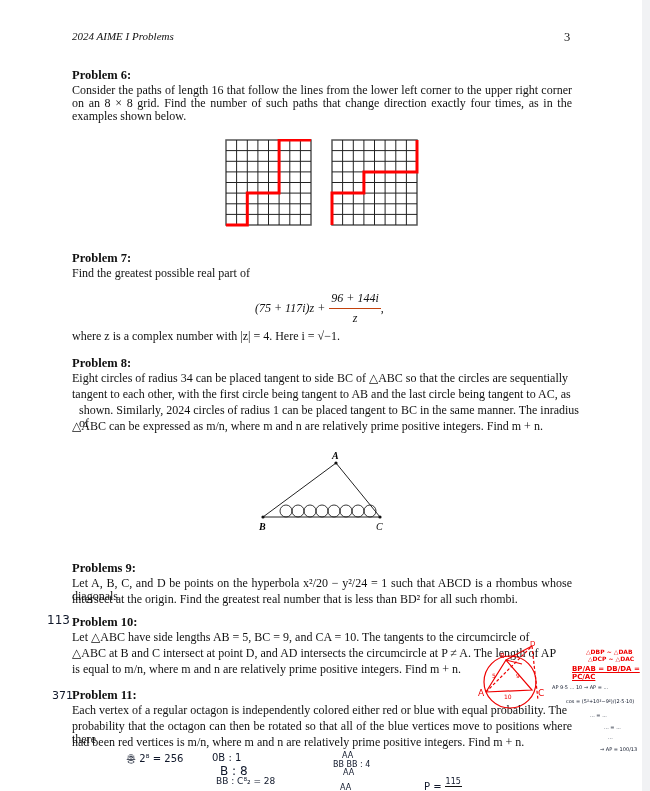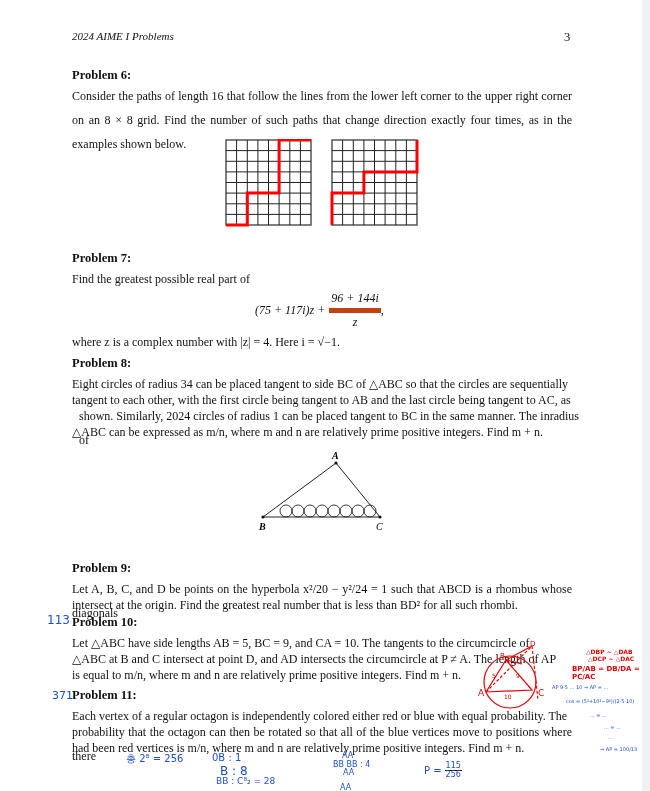--- a/index.html
+++ b/index.html
@@ -3,26 +3,26 @@
 <meta charset="utf-8">
 <style>
   html,body{margin:0;padding:0;}
   body{width:650px;height:791px;background:#ffffff;position:relative;overflow:hidden;
        font-family:"Liberation Serif","DejaVu Serif",serif;color:#111;}
   .page-edge{position:absolute;right:0;top:0;width:8px;height:791px;background:#f1f2f4;}
   .abs{position:absolute;}
   .hdr{font-style:italic;font-size:11px;}
   .pnum{font-size:12.5px;}
   .ptitle{font-weight:bold;font-size:12.5px;}
-  .ptext{font-size:12px;line-height:24px;width:500px;text-align:justify;}
+  .ptext{font-size:12px;line-height:13px;width:500px;text-align:justify;}
   .math{font-style:italic;}
-  .hand{font-family:"DejaVu Sans",sans-serif;font-size:10px;color:#1d4ed8;}
+  .hand{font-family:"DejaVu Sans",sans-serif;font-size:10px;color:#0f172a;}
   .handred{font-family:"DejaVu Sans",sans-serif;font-size:6px;color:#e00;font-weight:bold;}
   .frac{display:inline-block;vertical-align:middle;text-align:center;font-size:8px;line-height:8px;}
-  .frac span{display:block;}
+  .frac span{display:block;margin-top:16px;}
   .frac .num{border-bottom:1px solid #111;padding:0 1px;}
 </style>
 </head>
 <body>
 
 <div class="page-edge"></div>
 
 <div class="abs hdr" style="left:72px;top:30px;">2024 AIME I Problems</div>
 <div class="abs pnum" style="left:564px;top:30px;">3</div>
 
@@ -69,21 +69,21 @@
   </g>
   <polyline points="1,86 22.3,86 22.3,54.1 54.1,54.1 54.1,1 86,1" fill="none" stroke="#ff0000" stroke-width="3"></polyline>
   <polyline transform="translate(106,0)" points="1,86 1,54.1 32.9,54.1 32.9,32.9 86,32.9 86,1" fill="none" stroke="#ff0000" stroke-width="3"></polyline>
 </svg>
 
 <div class="abs ptitle" style="left:72px;top:251px;">Problem 7:</div>
 <div class="abs ptext" style="left:72px;top:267px;">Find the greatest possible real part of</div>
 <div class="abs" style="left:255px;top:291px;font-size:12px;display:flex;align-items:center;">
   <span class="math" style="margin-right:4px;">(75 + 117i)z +</span>
   <span style="display:inline-flex;flex-direction:column;align-items:center;">
-    <span class="math" style="border-bottom:5px solid #c2410c;padding:0 2px 2px;">96 + 144i</span>
+    <span class="math" style="border-bottom:1px solid #c2410c;padding:0 2px 2px;">96 + 144i</span>
     <span class="math" style="padding-top:2px;">z</span>
   </span>
   <span>,</span>
 </div>
 <div class="abs ptext" style="left:72px;top:330px;">where z is a complex number with |z| = 4. Here i = √−1.</div>
 
 <div class="abs ptitle" style="left:72px;top:356px;">Problem 8:</div>
 <div class="abs ptext" style="left:72px;top:372px;">Eight circles of radius 34 can be placed tangent to side BC of △ABC so that the circles are sequentially</div>
 <div class="abs ptext" style="left:72px;top:388px;">tangent to each other, with the first circle being tangent to AB and the last circle being tangent to AC, as</div>
 <div class="abs ptext" style="left:72px;top:404px;margin-left:7px;">shown. Similarly, 2024 circles of radius 1 can be placed tangent to BC in the same manner. The inradius of</div>
@@ -102,21 +102,21 @@
     <circle cx="84" cy="63" r="6"></circle>
       <circle cx="96" cy="63" r="6"></circle>
       <circle cx="108" cy="63" r="6"></circle>
       <circle cx="120" cy="63" r="6"></circle>
   </g>
   <text x="82" y="11" font-size="10" font-style="italic" font-weight="bold" font-family="Liberation Serif, serif">A</text>
   <text x="9" y="82" font-size="10" font-style="italic" font-weight="bold" font-family="Liberation Serif, serif">B</text>
   <text x="126" y="82" font-size="10" font-style="italic" font-family="Liberation Serif, serif">C</text>
 </svg>
 
-<div class="abs ptitle" style="left:72px;top:561px;">Problem 9:</div>
+<div class="abs ptitle" style="left:72px;top:561px;">Problems 9:</div>
 <div class="abs ptext" style="left:72px;top:577px;">Let A, B, C, and D be points on the hyperbola x²/20 − y²/24 = 1 such that ABCD is a rhombus whose diagonals</div>
 <div class="abs ptext" style="left:72px;top:593px;">intersect at the origin. Find the greatest real number that is less than BD² for all such rhombi.</div>
 
 <div class="abs hand" style="left:47px;top:613px;font-size:12px;">113</div>
 <div class="abs ptitle" style="left:72px;top:615px;">Problem 10:</div>
 <div class="abs ptext" style="left:72px;top:631px;">Let △ABC have side lengths AB = 5, BC = 9, and CA = 10. The tangents to the circumcircle of</div>
 <div class="abs ptext" style="left:72px;top:647px;">△ABC at B and C intersect at point D, and AD intersects the circumcircle at P ≠ A. The length of AP</div>
 <div class="abs ptext" style="left:72px;top:663px;">is equal to m/n, where m and n are relatively prime positive integers. Find m + n.</div>
 
 <div class="abs hand" style="left:52px;top:689px;font-size:11px;">371</div>
@@ -137,21 +137,21 @@
   <text x="8" y="56" font-size="9" fill="#e00" font-family="DejaVu Sans, sans-serif">A</text>
   <text x="68" y="56" font-size="9" fill="#e00" font-family="DejaVu Sans, sans-serif">C</text>
   <text x="30" y="18" font-size="7" fill="#e00" font-family="DejaVu Sans, sans-serif">B</text>
   <text x="60" y="6" font-size="7" fill="#e00" font-family="DejaVu Sans, sans-serif">D</text>
   <text x="34" y="59" font-size="6" fill="#e00" font-family="DejaVu Sans, sans-serif">10</text>
   <text x="22" y="38" font-size="6" fill="#e00" font-family="DejaVu Sans, sans-serif">5</text>
   <text x="46" y="38" font-size="6" fill="#e00" font-family="DejaVu Sans, sans-serif">9</text>
 </svg>
 <div class="abs handred" style="left:586px;top:648px;">△DBP ~ △DAB</div>
 <div class="abs handred" style="left:588px;top:655px;">△DCP ~ △DAC</div>
-<div class="abs handred" style="left:572px;top:665px;font-size:7px;">BP/AB = DB/DA = PC/AC</div>
+<div class="abs handred" style="left:572px;top:665px;font-size:7px;text-decoration:underline;">BP/AB = DB/DA = PC/AC</div>
 <div class="abs hand" style="left:552px;top:684px;font-size:5px;">AP 9·5 ... 10 ⇒ AP = ...</div>
 <div class="abs hand" style="left:566px;top:698px;font-size:5px;">cos = (5²+10²−9²)/(2·5·10)</div>
 <div class="abs hand" style="left:590px;top:712px;font-size:5px;">... = ...</div>
 <div class="abs hand" style="left:604px;top:724px;font-size:5px;">... = ...</div>
 <div class="abs hand" style="left:608px;top:734px;font-size:5px;">...</div>
 <div class="abs hand" style="left:600px;top:746px;font-size:5px;">⇒ AP = 100/13</div>
 
 <div class="abs hand" style="left:126px;top:752px;">총 2⁸ = 256</div>
 <div class="abs hand" style="left:212px;top:752px;font-size:10px;">0B : 1</div>
 <div class="abs hand" style="left:220px;top:764px;font-size:12px;">B : 8</div>

